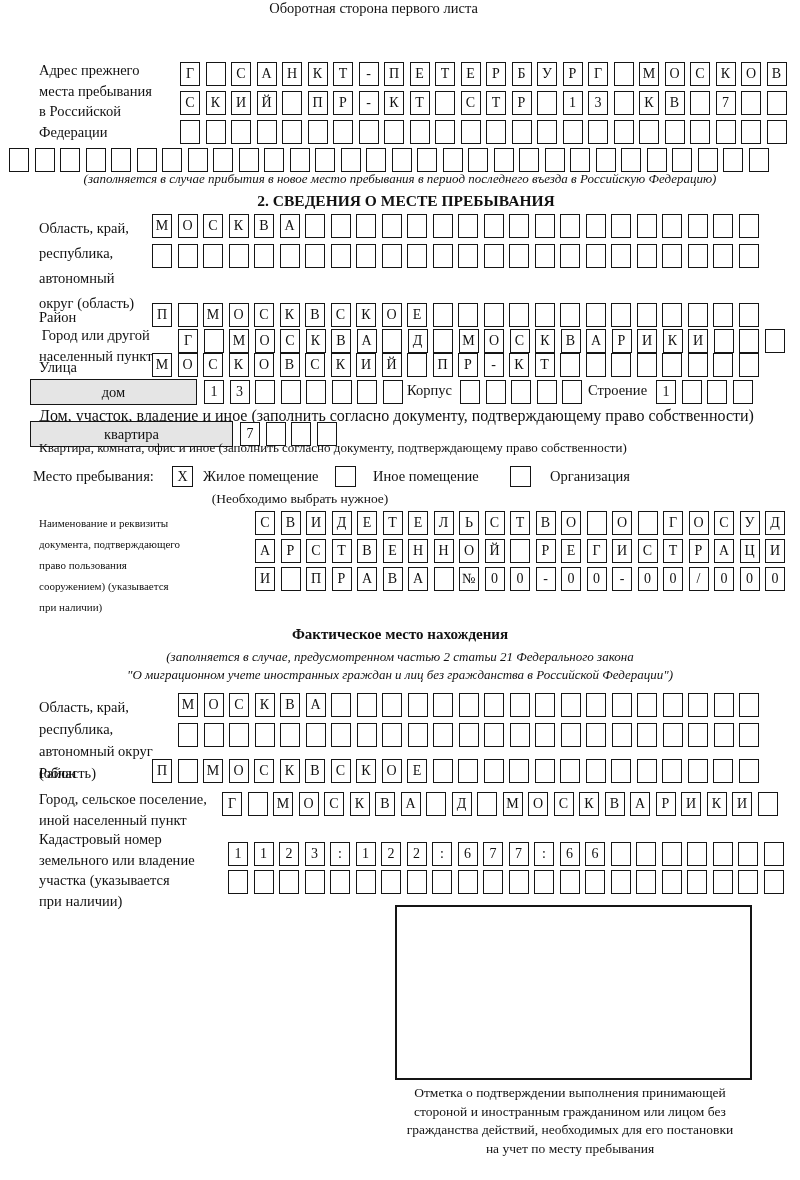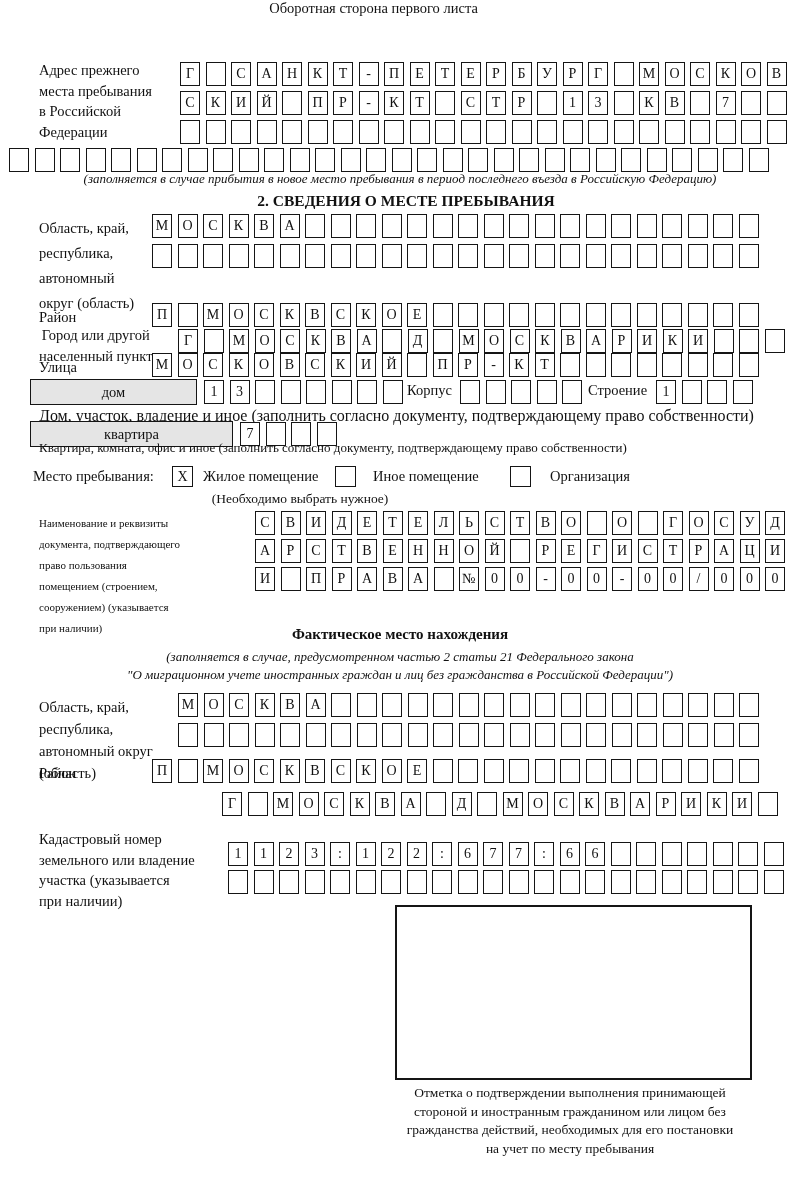--- a/index.html
+++ b/index.html
@@ -349,21 +349,20 @@
   <div class="abs chk" style="left:335px;top:466px;"></div>
   <div class="abs inline-lbl" style="left:373px;top:468px;">Иное помещение</div>
   <div class="abs chk" style="left:510px;top:466px;"></div>
   <div class="abs inline-lbl" style="left:550px;top:468px;">Организация</div>
   <div class="abs" style="left:130px;top:491px;width:340px;text-align:center;font-size:13.5px;">(Необходимо выбрать нужное)</div>
 
   <div class="abs lbl-21" style="left:39px;top:513px;">
       <div>Наименование и реквизиты</div>
       <div>документа, подтверждающего</div>
       <div>право пользования</div>
-      <div>помещением (строением,</div>
       <div>сооружением) (указывается</div>
       <div>при наличии)</div>
     </div>
   <div class="abs cellrow" style="left:255px;top:511px;">
       <div class="cell">С</div>
       <div class="cell">В</div>
       <div class="cell">И</div>
       <div class="cell">Д</div>
       <div class="cell">Е</div>
       <div class="cell">Т</div>
@@ -512,20 +511,24 @@
       <div class="cell"></div>
       <div class="cell"></div>
       <div class="cell"></div>
       <div class="cell"></div>
       <div class="cell"></div>
       <div class="cell"></div>
       <div class="cell"></div>
       <div class="cell"></div>
     </div>
 
+  <div class="abs lbl" style="left:39px;top:789px;">
+      <div>Город, сельское поселение,</div>
+      <div>иной населенный пункт</div>
+    </div>
   <div class="abs cellrow" style="left:222px;top:792px;">
       <div class="cell">Г</div>
       <div class="cell"></div>
       <div class="cell">М</div>
       <div class="cell">О</div>
       <div class="cell">С</div>
       <div class="cell">К</div>
       <div class="cell">В</div>
       <div class="cell">А</div>
       <div class="cell"></div>

